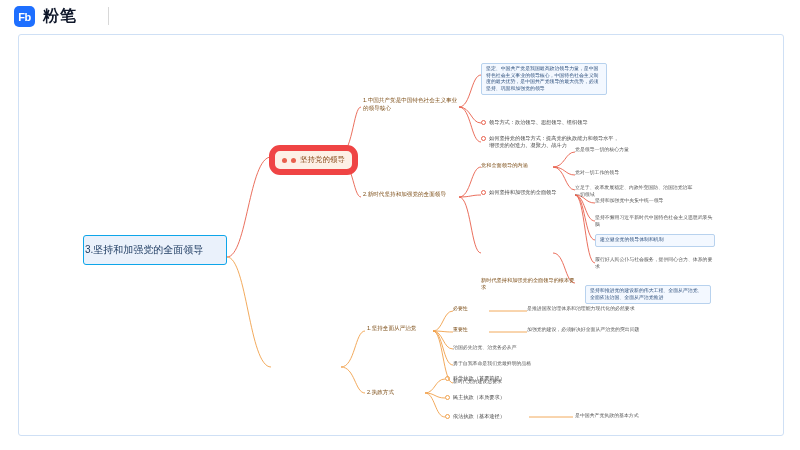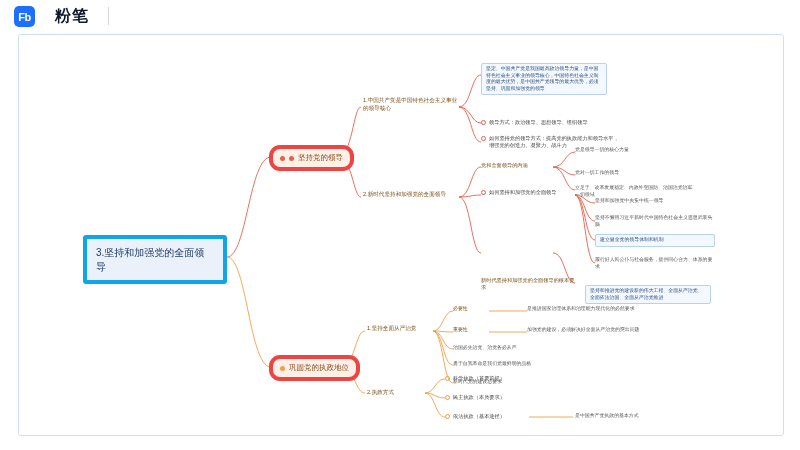--- a/index.html
+++ b/index.html
@@ -10,21 +10,21 @@
     overflow:hidden;
     position:relative;
   }
   
   #topbar{
     position:absolute;left:0;top:0;width:800px;height:32px;
     background:#ffffff;
   }
   #logo{
     position:absolute;left:14px;top:6px;
-    display:flex;align-items:center;gap:20px;
+    display:flex;align-items:center;gap:8px;
   }
   #logo .mark{
     width:21px;height:21px;border-radius:5px;
     background:#1e6fff;color:#fff;
     font-size:11px;font-weight:bold;
     display:flex;align-items:center;justify-content:center;
     letter-spacing:-0.5px;
   }
   #logo .word{
     font-size:16px;font-weight:bold;color:#0f172a;
@@ -46,31 +46,31 @@
   .node{
     position:absolute;
     box-sizing:border-box;
     display:flex;align-items:center;
     line-height:1.35;
     white-space:pre-line;
   }
   
   .n-root{
     background:#eaf1fb;
-    border:4px solid #0ea5e9;
+    border:1px solid #0ea5e9;
     border-radius:3px;
     color:#1f3c62;
     font-size:10px;
-    padding:7px 9px;
+    padding:7px 1px;
     width:144px;
   }
   
   .n-l1{
     background:#fdf0e6;
-    border:4px solid #ef4444;
+    border:6px solid #ef4444;
     border-radius:11px;
     color:#8a4b1c;
     font-size:7.5px;
     padding:4px 7px;
     gap:4px;
   }
   .dot{width:5px;height:5px;border-radius:50%;display:inline-block;flex:none;}
   .dot-red{background:#e8604c;}
   .dot-orange{background:#f0a04b;}
   
@@ -167,24 +167,20 @@
   </svg>
 
   <div class="node n-root" style="left:64px;top:200px;">3.坚持和加强党的全面领导</div>
 
   <div class="node n-l1" style="left:250px;top:110px;">
     <span class="dot dot-red"></span>
     <span class="dot dot-red"></span>
     <span>坚持党的领导</span>
   </div>
 
-  <div class="node n-l1" style="left:250px;top:320px;">
-    <span class="dot dot-orange"></span>
-    <span>巩固党的执政地位</span>
-  </div>
 
   <div class="node n-l2" style="left:344px;top:62px;width:96px;">1.中国共产党是中国特色社会主义事业的领导核心</div>
 
   <div class="node n-box" style="left:462px;top:28px;width:148px;">坚定、中国共产党是我国最高政治领导力量，是中国特色社会主义事业的领导核心，中国特色社会主义制度的最大优势，是中国共产党领导的最大优势，必须坚持、巩固和加强党的领导</div>
 
   <div class="node n-l3" style="left:462px;top:84px;">
     <span class="ring"></span>
     <span>领导方式：政治领导、思想领导、组织领导</span>
   </div>
 

